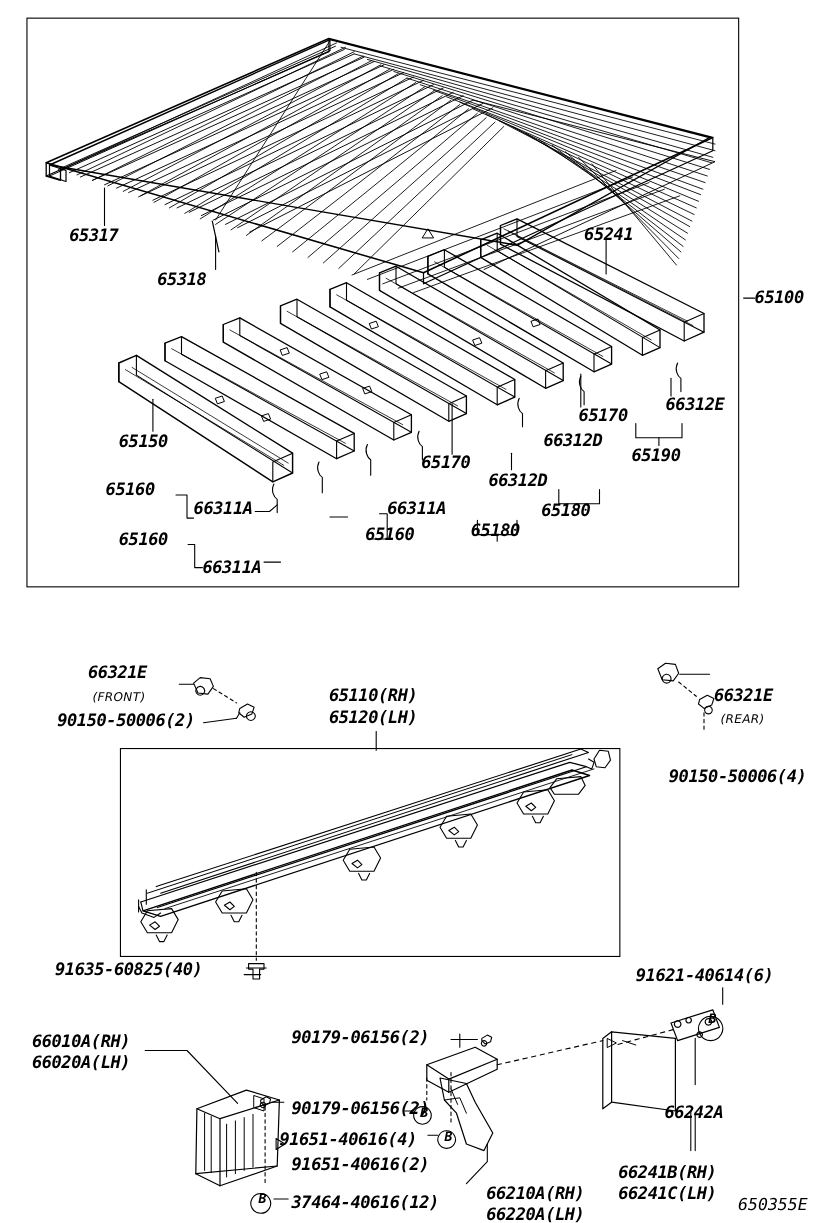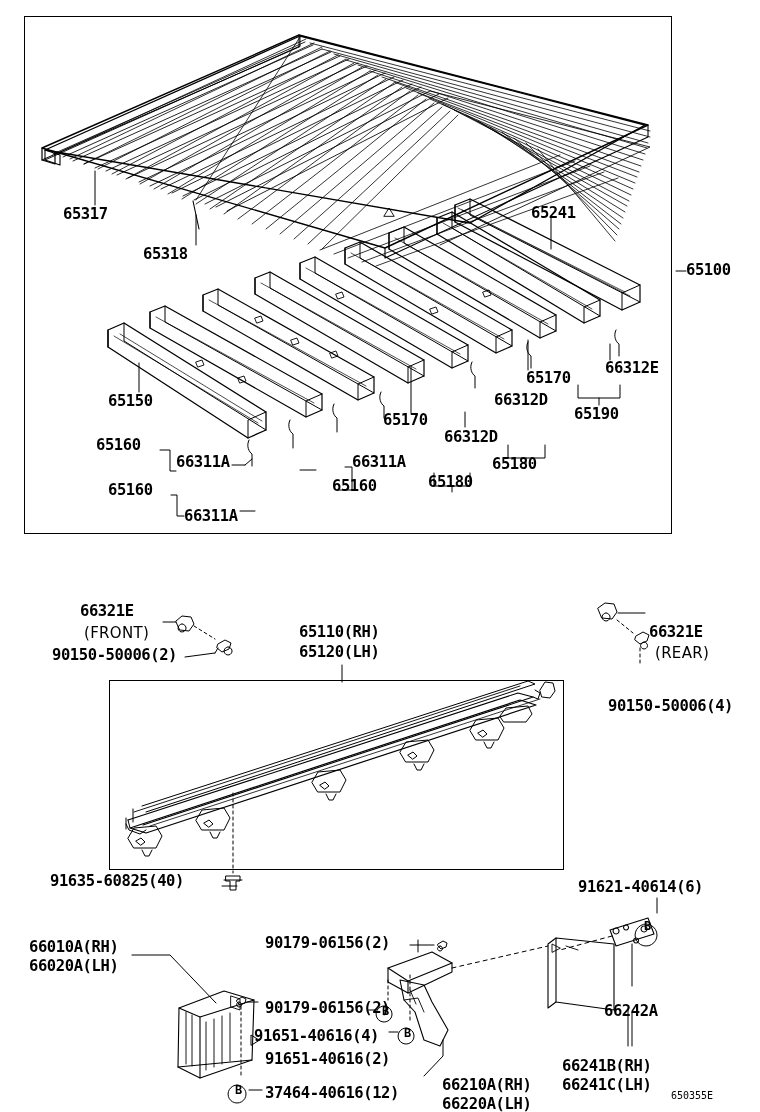--- a/index.html
+++ b/index.html
@@ -13,20 +13,21 @@
     position: relative;
     font-family: "DejaVu Sans Mono", "Liberation Mono", monospace;
     overflow: hidden;
     color: #000;
   }
   #page {
     position: absolute;
     left: 0; top: 0;
     width: 636px;
     height: 1112px;
+    font-style: italic;
   }
   svg.layer {
     position: absolute;
     left: 0; top: 0;
     width: 760px;
     height: 1112px;
     pointer-events: none;
   }
   .lbl {
     position: absolute;
@@ -34,27 +35,27 @@
     font-weight: bold;
     font-size: 15.5px;
     letter-spacing: -0.4px;
     white-space: pre;
     line-height: 17px;
     color: #000;
   }
   .lbl.thin {
     font-weight: normal;
     font-family: "DejaVu Sans", "Liberation Sans", sans-serif;
-    font-size: 15px;
+    font-size: 11px;
     letter-spacing: 0.3px;
     text-align: right;
   }
   .lbl.code {
     font-weight: normal;
-    font-size: 10px;
+    font-size: 15px;
     letter-spacing: 0px;
   }
   .frame {
     position: absolute;
     border: 1.6px solid #000;
     box-sizing: border-box;
   }
 </style>
 </head>
 <body>

